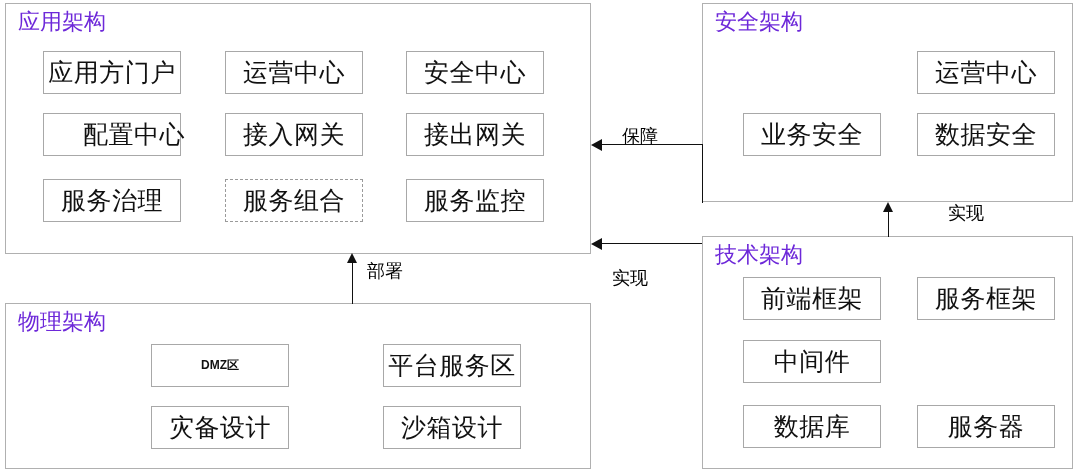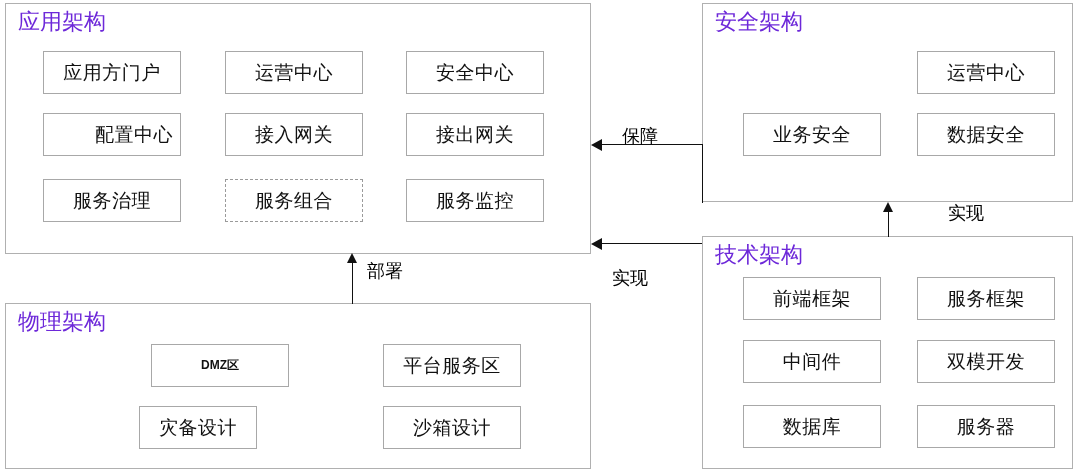--- a/index.html
+++ b/index.html
@@ -33,21 +33,21 @@
     font-family: "Liberation Serif", "DejaVu Serif", serif;
   }
   .node {
     position: absolute;
     border: 1px solid #a8a8a8;
     background: #ffffff;
     box-sizing: border-box;
     display: flex;
     align-items: center;
     justify-content: center;
-    font-size: 19px;
+    font-size: 25px;
     color: #111111;
     letter-spacing: 0.5px;
     white-space: nowrap;
     font-family: Liberation Sans, sans-serif;
   }
   .node.dashed {
     border: 1px dashed #9a9a9a;
   }
   .node.bold {
     font-weight: bold;
@@ -113,32 +113,31 @@
     <div class="node" style="left:40px; top:109px; width:138px; height:43px;">业务安全</div>
     <div class="node" style="left:214px; top:109px; width:138px; height:43px;">数据安全</div>
   </div>
 
   <div class="panel" style="left:5px; top:303px; width:586px; height:166px;">
     <div class="panel-title">物理架构</div>
 
     <div class="node bold" style="left:145px; top:40px; width:138px; height:43px;">DMZ区</div>
     <div class="node" style="left:377px; top:40px; width:138px; height:43px;">平台服务区</div>
 
-    <div class="node" style="left:133px; top:102px; width:118px; height:43px;">灾备设计</div>
+    <div class="node" style="left:145px; top:102px; width:138px; height:43px;">灾备设计</div>
     <div class="node" style="left:377px; top:102px; width:138px; height:43px;">沙箱设计</div>
   </div>
 
   <div class="panel" style="left:702px; top:236px; width:371px; height:233px;">
     <div class="panel-title">技术架构</div>
 
     <div class="node" style="left:40px; top:40px; width:138px; height:43px;">前端框架</div>
     <div class="node" style="left:214px; top:40px; width:138px; height:43px;">服务框架</div>
 
     <div class="node" style="left:40px; top:103px; width:138px; height:43px;">中间件</div>
-    <div class="node" style="left:214px; top:103px; width:138px; height:43px;">双模开发</div>
 
     <div class="node" style="left:40px; top:168px; width:138px; height:43px;">数据库</div>
     <div class="node" style="left:214px; top:168px; width:138px; height:43px;">服务器</div>
   </div>
 
   <div class="edge-line edge-v" style="left:702px; top:144px; height:59px;"></div>
   <div class="edge-line edge-h" style="left:602px; top:144px; width:100px;"></div>
   <div class="arrow arrow-left" style="left:591px; top:139px;"></div>
   <div class="edge-label" style="left:622px; top:124px;">保障</div>
 

